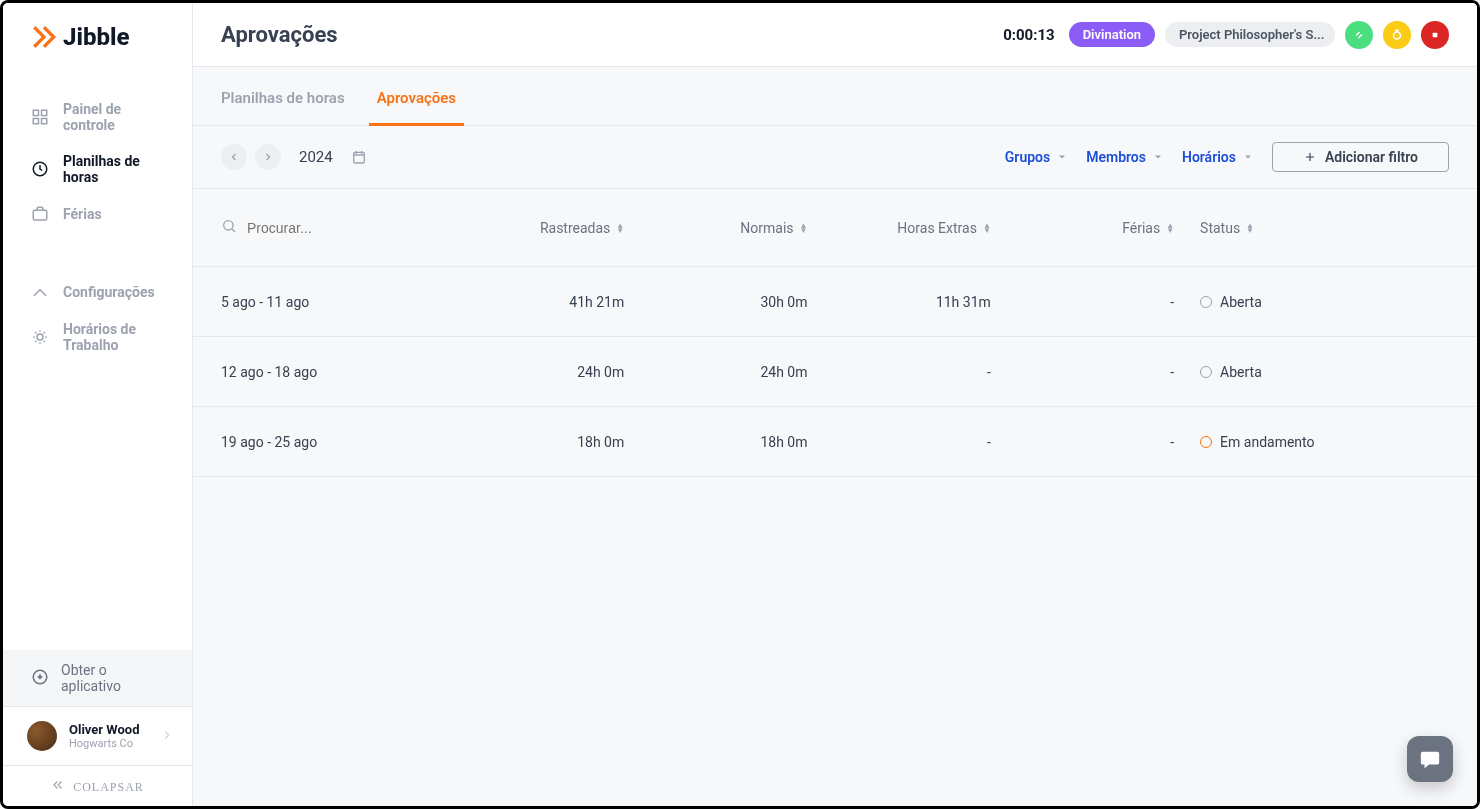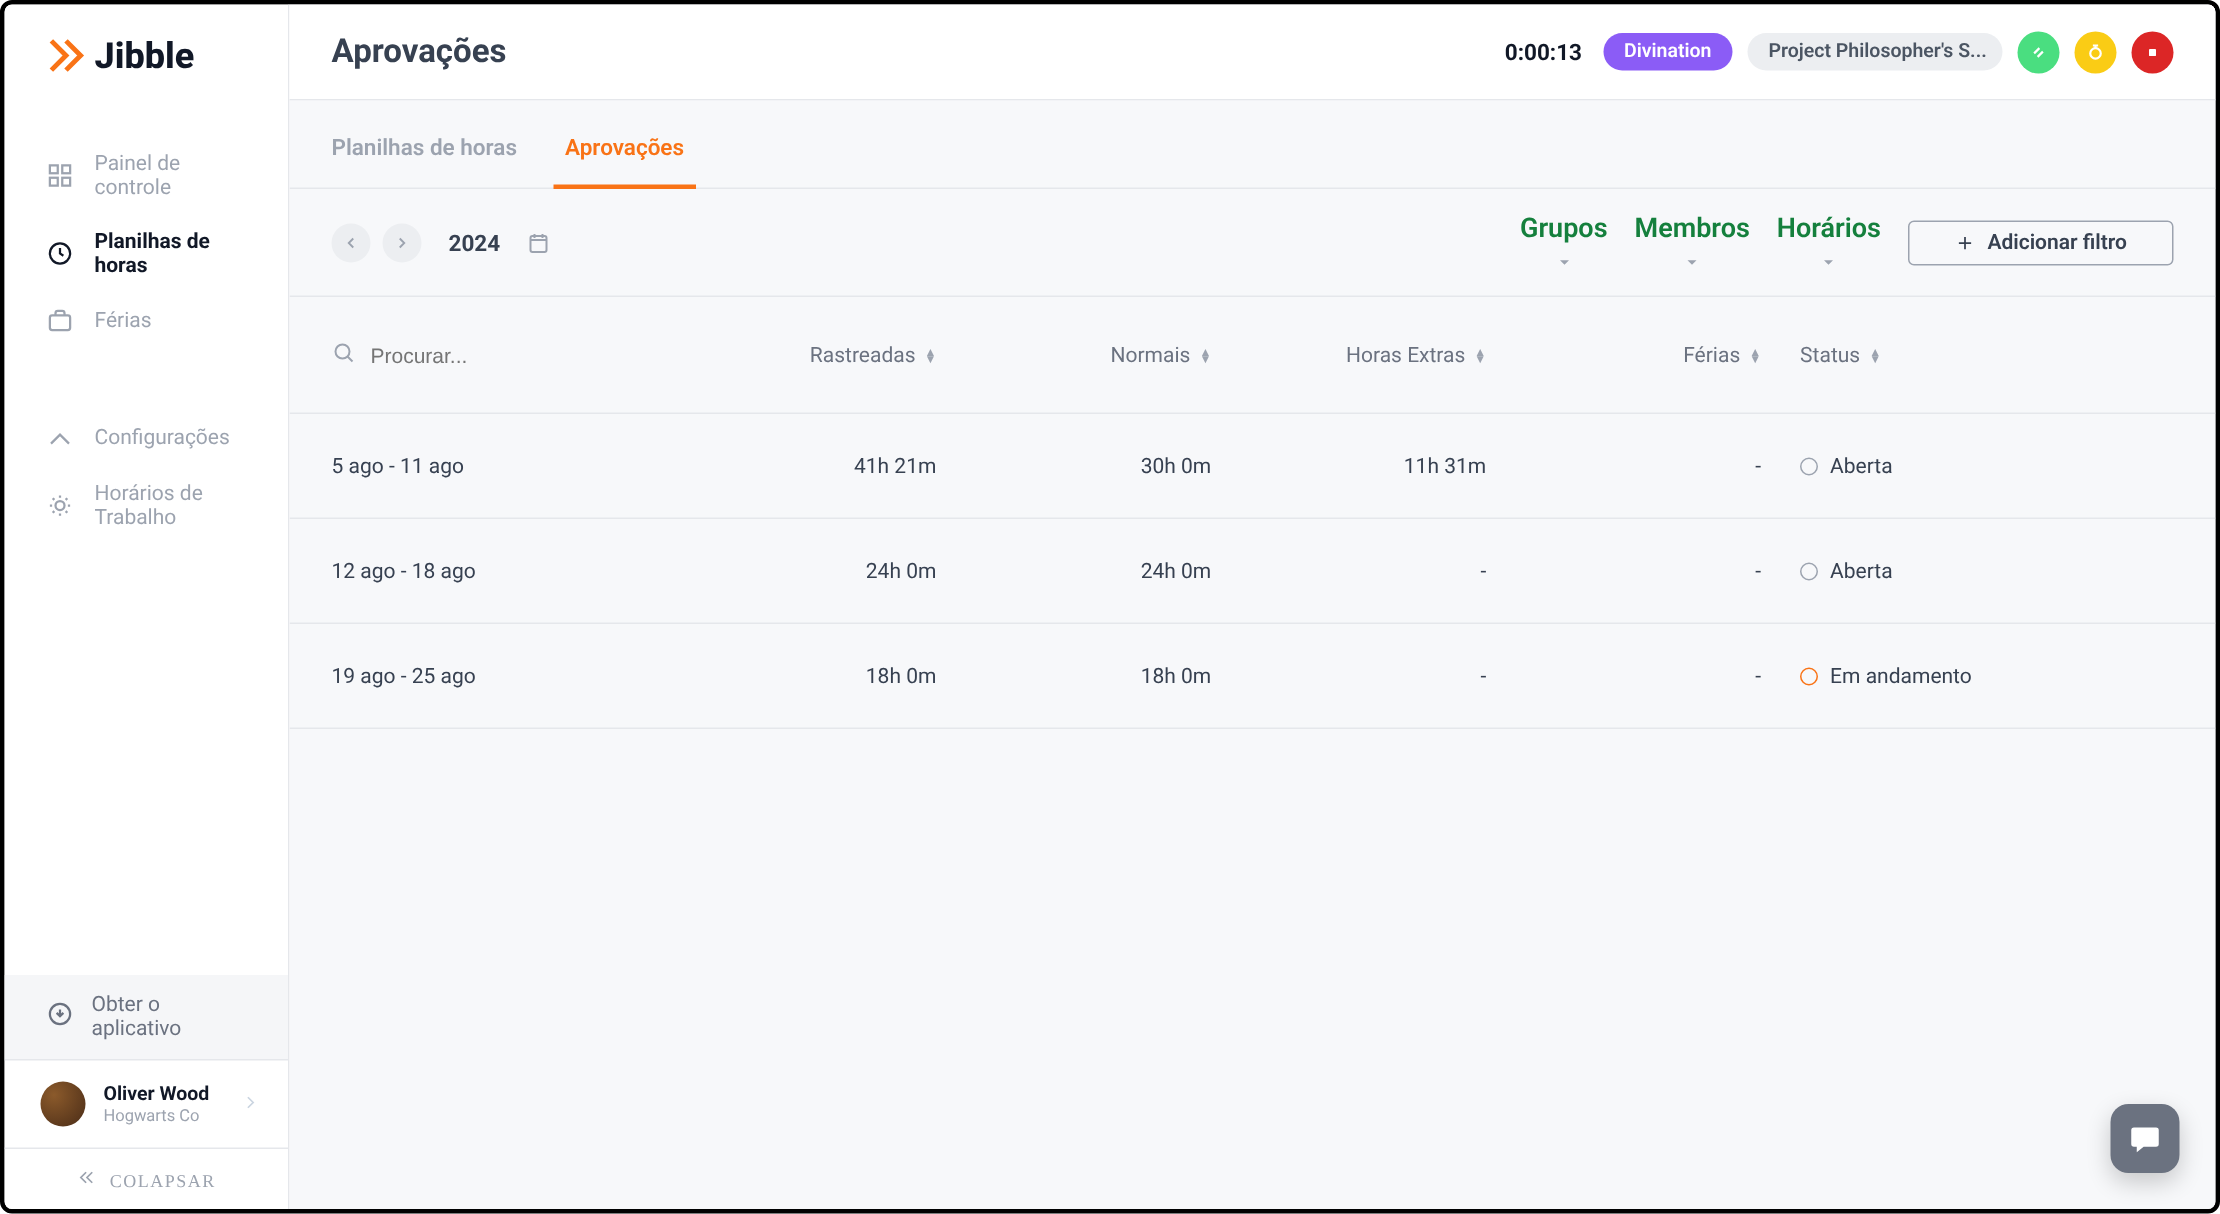--- a/index.html
+++ b/index.html
@@ -34,20 +34,21 @@
       width: 26px; height: 26px;
       display: inline-flex; align-items: center; justify-content: center;
     }
     .nav { padding: 20px 0 0 0; flex: 0 0 auto; }
     .nav-item {
       display: flex; align-items: center; gap: 14px;
       padding: 10px 28px;
       color: #9ca3af;
       cursor: pointer;
       font-size: 14px;
+      font-weight: bold;
     }
     .nav-item.active { color: #111827; font-weight: 700; }
     .nav-item .nav-icon { width: 18px; height: 18px; display: inline-flex; align-items: center; justify-content: center; }
     .nav-section2 { margin-top: 40px; }
     .sidebar-spacer { flex: 1; }
     .get-app {
       background: #f5f6f8;
       margin: 0;
       padding: 12px 28px;
       display: flex; align-items: center; gap: 12px;
@@ -134,26 +135,26 @@
       display: flex; align-items: center; justify-content: space-between;
       padding: 16px 28px;
       border-bottom: 1px solid #e5e7eb;
     }
     .filter-left { display: flex; align-items: center; gap: 8px; }
     .nav-arrow {
       width: 26px; height: 26px; border-radius: 50%;
       background: #eceef1; display: inline-flex; align-items: center; justify-content: center;
       color: #9ca3af; cursor: pointer;
     }
-    .year-lbl { font-weight: 700; font-size: 15px; margin-left: 10px; color: #374151; }
+    .year-lbl { font-weight: 400; font-size: 15px; margin-left: 10px; color: #374151; }
     .cal-icon { color: #9ca3af; margin-left: 10px; display: inline-flex; }
     .filter-right { display: flex; align-items: center; gap: 18px; }
     .filter-drop {
       display: inline-flex; align-items: center; gap: 6px;
-      color: #15803d; font-weight: 600; font-size: 18px; cursor: pointer; flex-direction: column;
+      color: #1d4ed8; font-weight: 600; font-size: 14px; cursor: pointer;
     }
     .filter-drop svg { color: #9ca3af; }
     .add-filter-btn {
       display: inline-flex; align-items: center; gap: 8px;
       border: 1px solid #9ca3af; border-radius: 4px;
       padding: 6px 30px;
       font-size: 14px; font-weight: 600; color: #374151;
       cursor: pointer;
       background: #fff0;
     }

